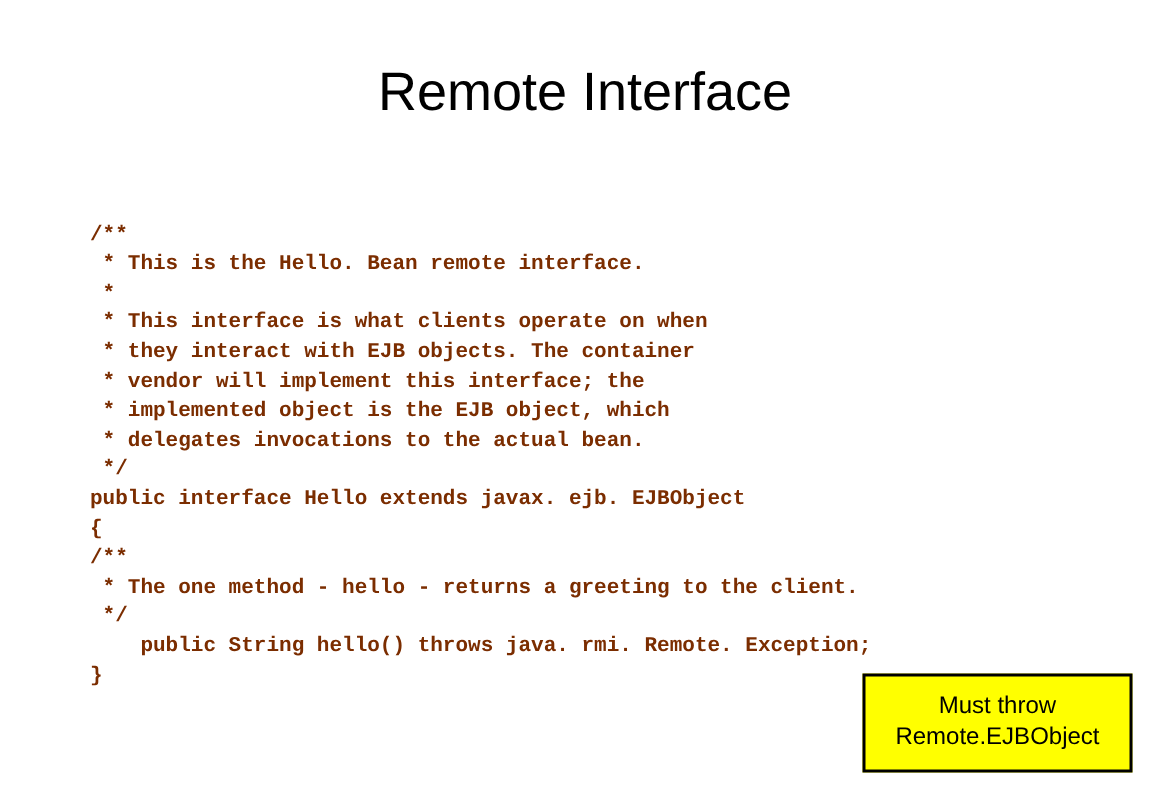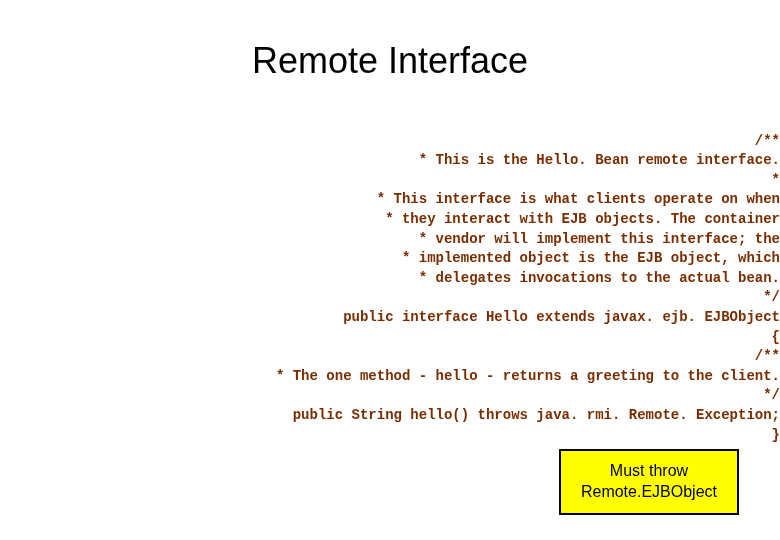--- a/index.html
+++ b/index.html
@@ -14,35 +14,34 @@
       font-family: Arial, Helvetica, sans-serif;
       position: relative;
       overflow: hidden;
     }
     .title {
       text-align: center;
       font-size: 36px;
       font-weight: normal;
       color: #000;
       margin-top: 40px;
-      margin-bottom: 30px;
+      margin-bottom: 46px;
     }
     .code-block {
       font-family: 'Courier New', Courier, monospace;
       font-size: 14px;
       font-weight: bold;
       color: #7b2d00;
       line-height: 1.4;
       margin-left: 60px;
       white-space: pre;
-      text-align: right;
     }
     .callout {
       position: absolute;
-      right: 41px;
+      right: 25px;
       bottom: 25px;
       background: #ffff00;
       border: 2px solid #000;
       padding: 10px 20px;
       text-align: center;
       font-size: 16px;
       color: #000;
       line-height: 1.3;
     }
   </style>

